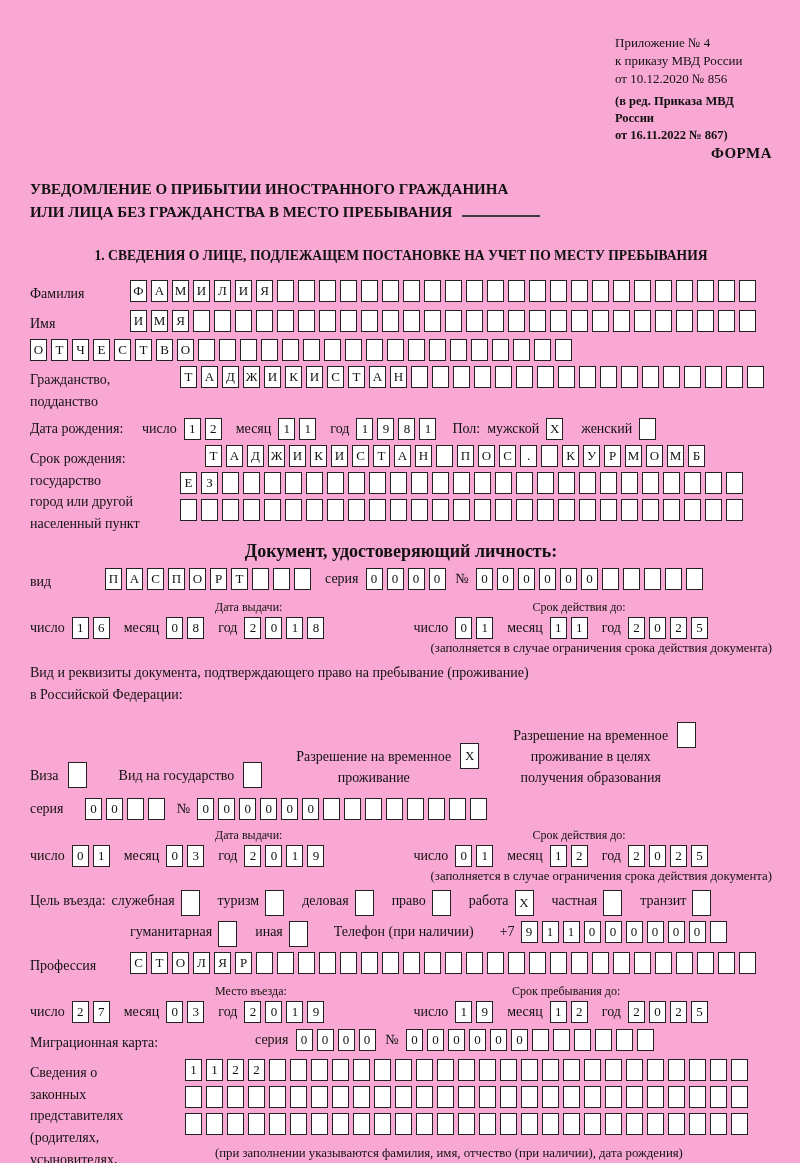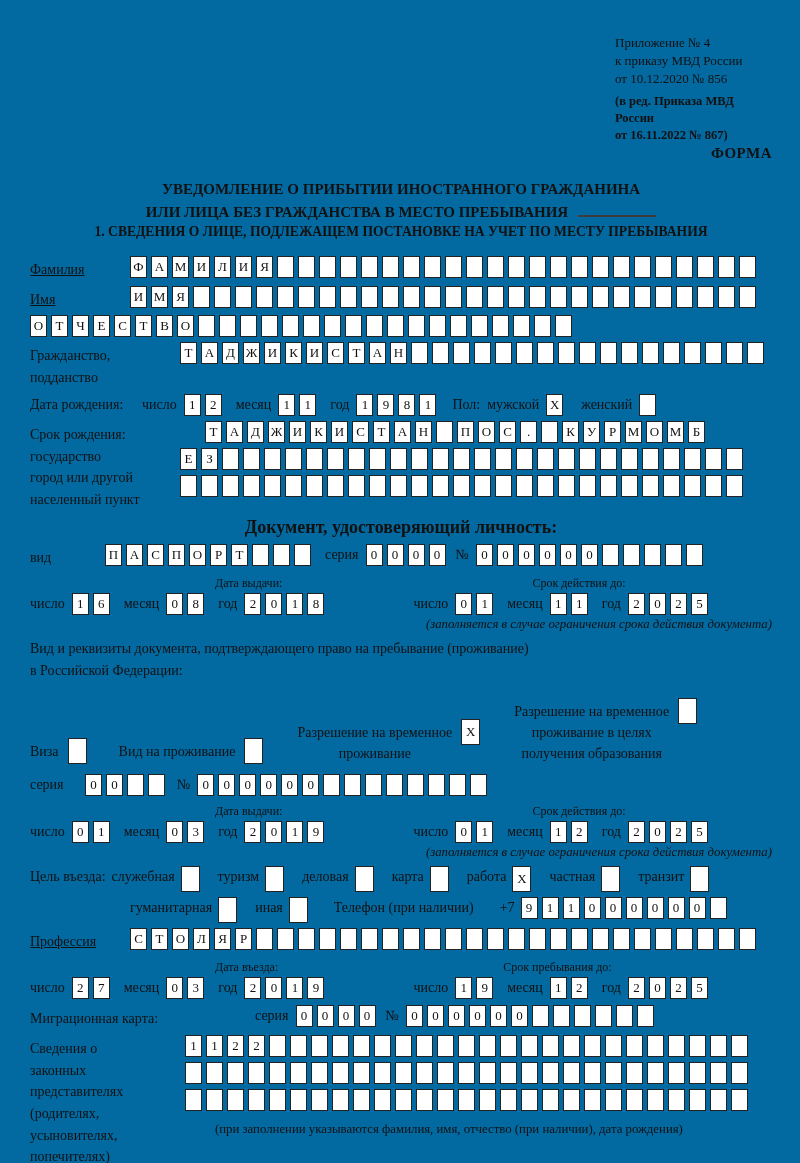--- a/index.html
+++ b/index.html
@@ -1,39 +1,39 @@
 <!DOCTYPE html>
 <html><head>
 <meta charset="utf-8">
 <style>
   html,body{margin:0;padding:0;background:#fff;}
-  .page{width:800px;height:1163px;box-sizing:border-box;background:#0369a1;color:#111;
+  .page{width:800px;height:1163px;box-sizing:border-box;background:#f9a8d4;color:#111;
         font-family:"Liberation Serif","DejaVu Serif",serif;font-size:14px;
         padding:34px 28px 0 30px;overflow:hidden;position:relative;}
   .ml{white-space:pre-line;}
   .appendix{margin-left:585px;font-size:13px;line-height:1.38;}
   .appendix .rev{margin-top:5px;font-size:12.5px;font-weight:bold;}
   .forma{text-align:right;font-weight:bold;font-size:15px;letter-spacing:.5px;}
-  .title{text-align:center;font-weight:bold;font-size:15px;margin-top:16px;line-height:1.55;}
+  .title{text-align:left;font-weight:bold;font-size:15px;margin-top:16px;line-height:1.55;}
   .uline{display:inline-block;width:78px;border-bottom:2.5px solid #3c3c3c;height:14px;margin-left:10px;}
-  .sec1{text-align:center;font-weight:bold;font-size:13.6px;margin-bottom:16px;}
+  .sec1{text-align:center;font-weight:bold;font-size:13.6px;margin-top:24px;margin-bottom:16px;}
   .row{display:flex;align-items:flex-start;margin-bottom:5px;}
   .row.tight{margin-bottom:4px;}
   .label{flex:0 0 auto;padding-top:3px;line-height:1.55;}
-  .w75{width:75px;} .w100{width:100px;text-decoration:underline;} .w150{width:150px;} .w155{width:155px;} .w165{width:165px;} .w175{width:175px;}
+  .w75{width:75px;} .w100{width:100px;} .w150{width:150px;} .w155{width:155px;} .w165{width:165px;} .w175{width:175px;}
   .cells{display:flex;flex-wrap:nowrap;}
   .cell{box-sizing:border-box;flex:0 0 auto;width:17px;height:22px;border:1.7px solid #222;
         margin-right:4px;display:flex;align-items:center;justify-content:center;font-size:13px;background:#fff;}
   .cb .cell{width:19px;height:26px;}
   .lbl{padding-top:3px;margin-right:7px;}
   .dg{display:flex;align-items:flex-start;}
   .dg .cells{margin-right:10px;}
   .dg-right{margin-left:75px;}
   .hdr{display:flex;font-size:12px;margin-bottom:2px;margin-top:8px;}
-  .note{ text-align:right;font-size:12.8px;margin:-2px 0 6px 0;font-style:italic;}
+  .note{ text-align:right;font-size:12.8px;margin:-2px 0 6px 0;}
   .doc-heading{text-align:center;font-weight:bold;font-size:18px;margin:6px 0 6px 0;}
   .intro{margin:4px 0 2px 0;line-height:1.55;}
   .opt{display:flex;align-items:flex-start;}
   .opt .olabel{text-align:center;line-height:1.5;padding-top:3px;}
   .opt .cb{margin-left:9px;}
   .optrow{display:flex;align-items:flex-end;margin:16px 0 10px 0;}
   .purpose .plabel{padding-top:3px;margin-right:6px;}
   .purpose .cb{margin-right:14px;}
   .colstack{display:flex;flex-direction:column;}
   .rep-note{font-size:12.8px;margin:6px 0 0 30px;}
@@ -415,21 +415,21 @@
   </div>
 
   <div class="optrow">
     <div class="opt">
       <div class="olabel ml">Виза</div>
       <div class="cells cb">
           <span class="cell"></span>
         </div>
     </div>
     <div class="opt" style="margin-left:28px">
-      <div class="olabel ml">Вид на проживание</div>
+      <div class="olabel ml">Вид на государство</div>
       <div class="cells cb">
           <span class="cell"></span>
         </div>
     </div>
     <div class="opt" style="margin-left:30px">
       <div class="olabel ml">Разрешение на временное
 проживание</div>
       <div class="cells cb">
           <span class="cell">X</span>
         </div>
@@ -526,21 +526,21 @@
         <span class="cell"></span>
       </div>
     <span class="plabel">туризм</span>
     <div class="cells cb">
         <span class="cell"></span>
       </div>
     <span class="plabel">деловая</span>
     <div class="cells cb">
         <span class="cell"></span>
       </div>
-    <span class="plabel">карта</span>
+    <span class="plabel">право</span>
     <div class="cells cb">
         <span class="cell"></span>
       </div>
     <span class="plabel">работа</span>
     <div class="cells cb">
         <span class="cell">X</span>
       </div>
     <span class="plabel">частная</span>
     <div class="cells cb">
         <span class="cell"></span>
@@ -606,21 +606,21 @@
         <span class="cell"></span>
         <span class="cell"></span>
         <span class="cell"></span>
         <span class="cell"></span>
         <span class="cell"></span>
         <span class="cell"></span>
       </div>
   </div>
 
   <div class="hdr">
-    <span style="margin-left:185px">Дата въезда:</span>
+    <span style="margin-left:185px">Место въезда:</span>
     <span style="margin-left:225px">Срок пребывания до:</span>
   </div>
 
   <div class="row tight">
     <div class="dg">
       <span class="lbl">число</span>
       <div class="cells">
           <span class="cell">2</span>
           <span class="cell">7</span>
         </div>

